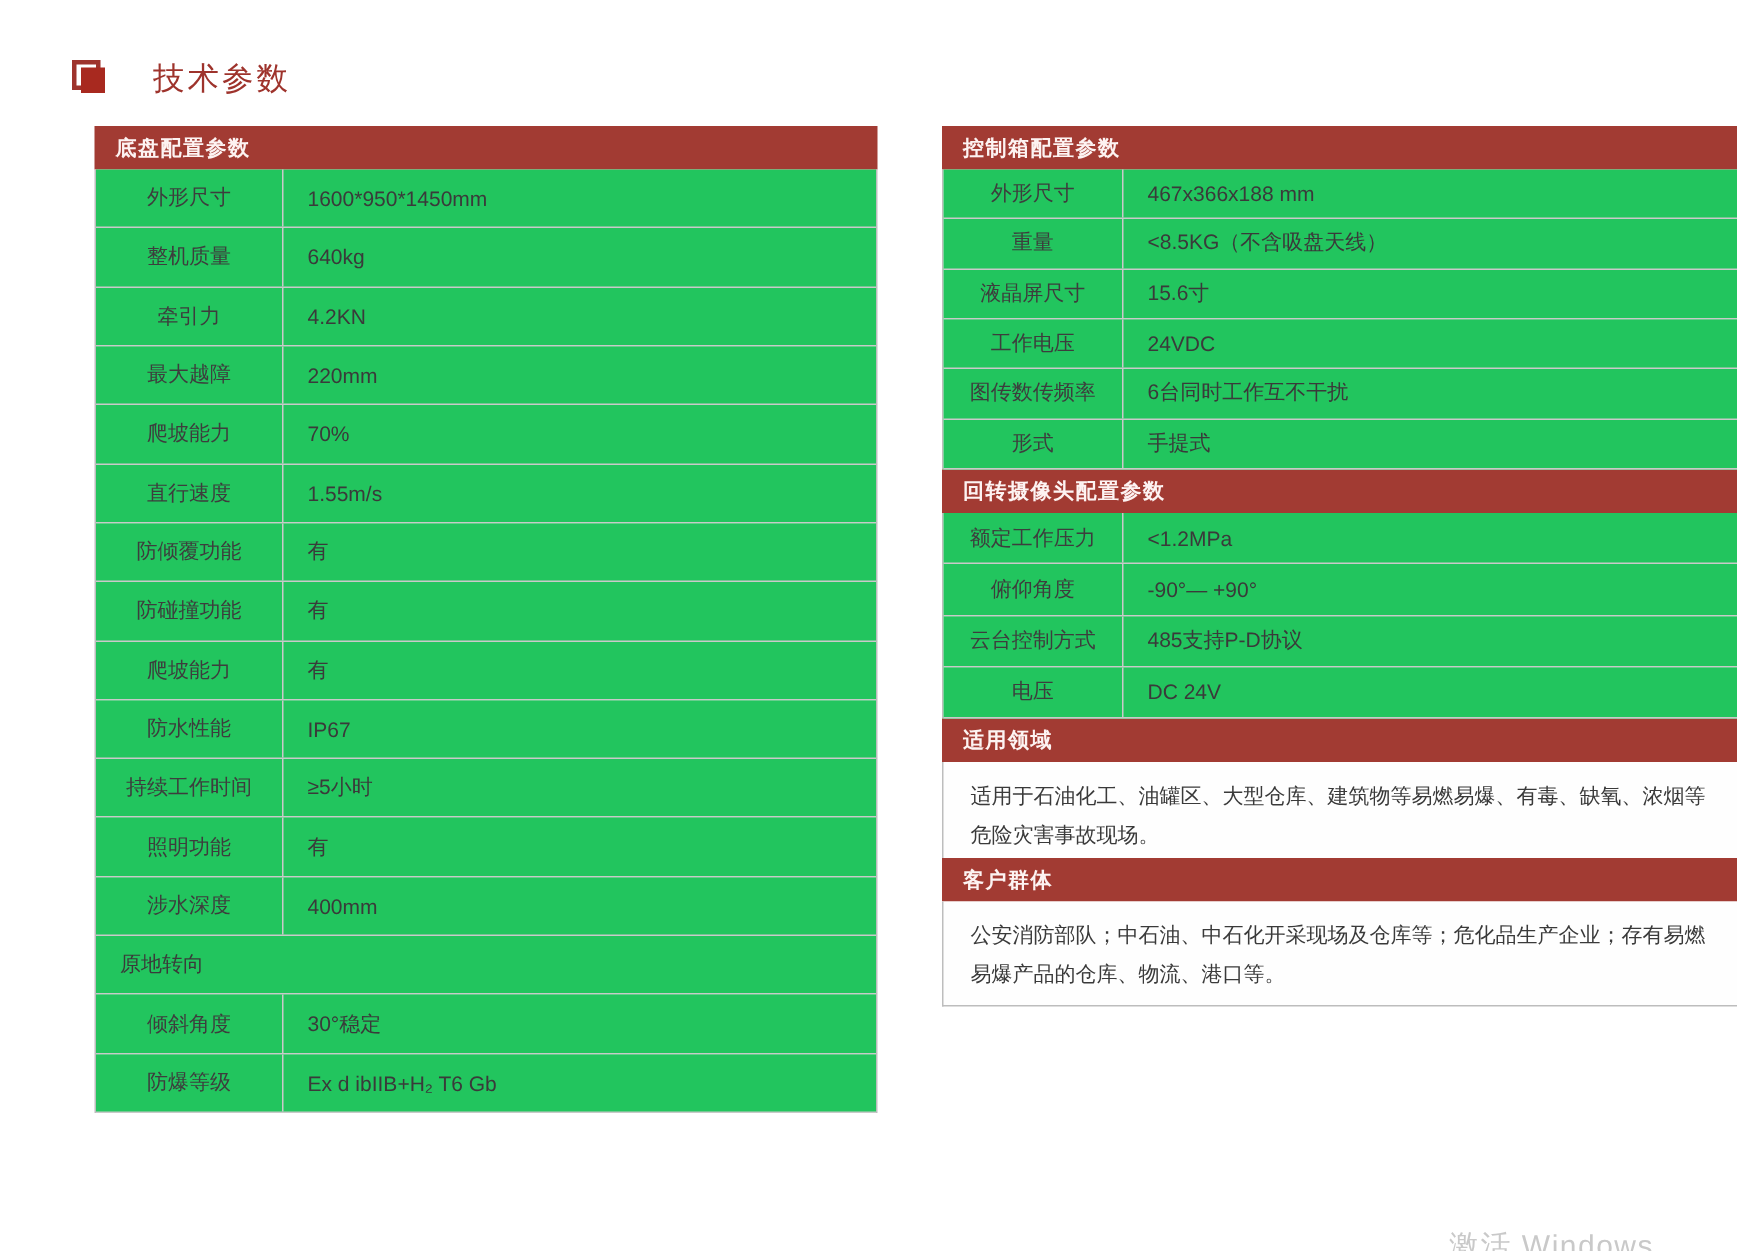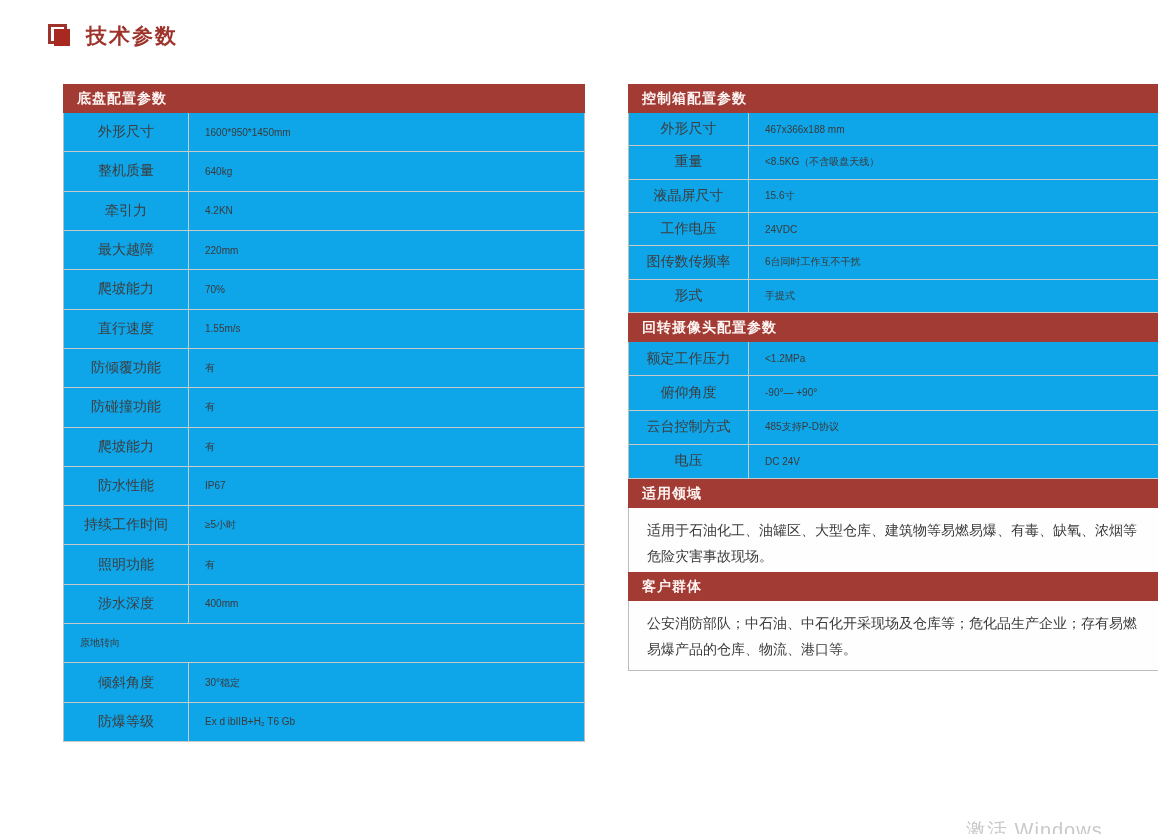--- a/index.html
+++ b/index.html
@@ -17,44 +17,44 @@
   .title-icon{position:relative;width:26px;height:28px;display:inline-block;}
   .title-icon .sq-back{
     position:absolute;left:0;top:2px;width:13px;height:14px;
     border:3px solid #9e332c;background:#ffffff;
   }
   .title-icon .sq-front{
     position:absolute;left:6px;top:7px;width:16px;height:17px;
     background:#a8291f;
   }
   .page-title h1{
-    margin:0;font-size:21px;font-weight:bold;color:#9e332c;letter-spacing:2px;
+    margin:16px;font-size:21px;font-weight:normal;color:#9e332c;letter-spacing:2px;
   }
   
   .spec-header{
     height:29px;box-sizing:border-box;
     background:#a23b33;color:#fdf3f2;
     font-size:14px;font-weight:bold;
     display:flex;align-items:center;
     padding-left:14px;letter-spacing:1px;
   }
   .rows-group{display:flex;flex-direction:column;}
   .spec-row{
     flex:1;display:flex;align-items:stretch;box-sizing:border-box;
     border-bottom:1px solid #c9c9c9;
-    background:#0ea5e9;
+    background:#22c55e;
   }
   .cell-label{
     display:flex;align-items:center;justify-content:center;
     box-sizing:border-box;border-right:1px solid #c9c9c9;
     font-size:14px;color:#3d3d3d;text-align:center;
   }
   .cell-value{
     display:flex;align-items:center;
-    padding-left:16px;font-size:10px;color:#3a3a3a;
+    padding-left:16px;font-size:14px;color:#3a3a3a;
   }
   
   .panel-left{
     position:absolute;left:48px;top:84px;width:537px;box-sizing:border-box;padding-left:15px;
   }
   .panel-left .table-body{
     height:629px;border-left:1px solid #bdbdbd;border-right:1px solid #bdbdbd;
     box-sizing:border-box;
   }
   .panel-left .cell-label{width:125px;min-width:125px;}

